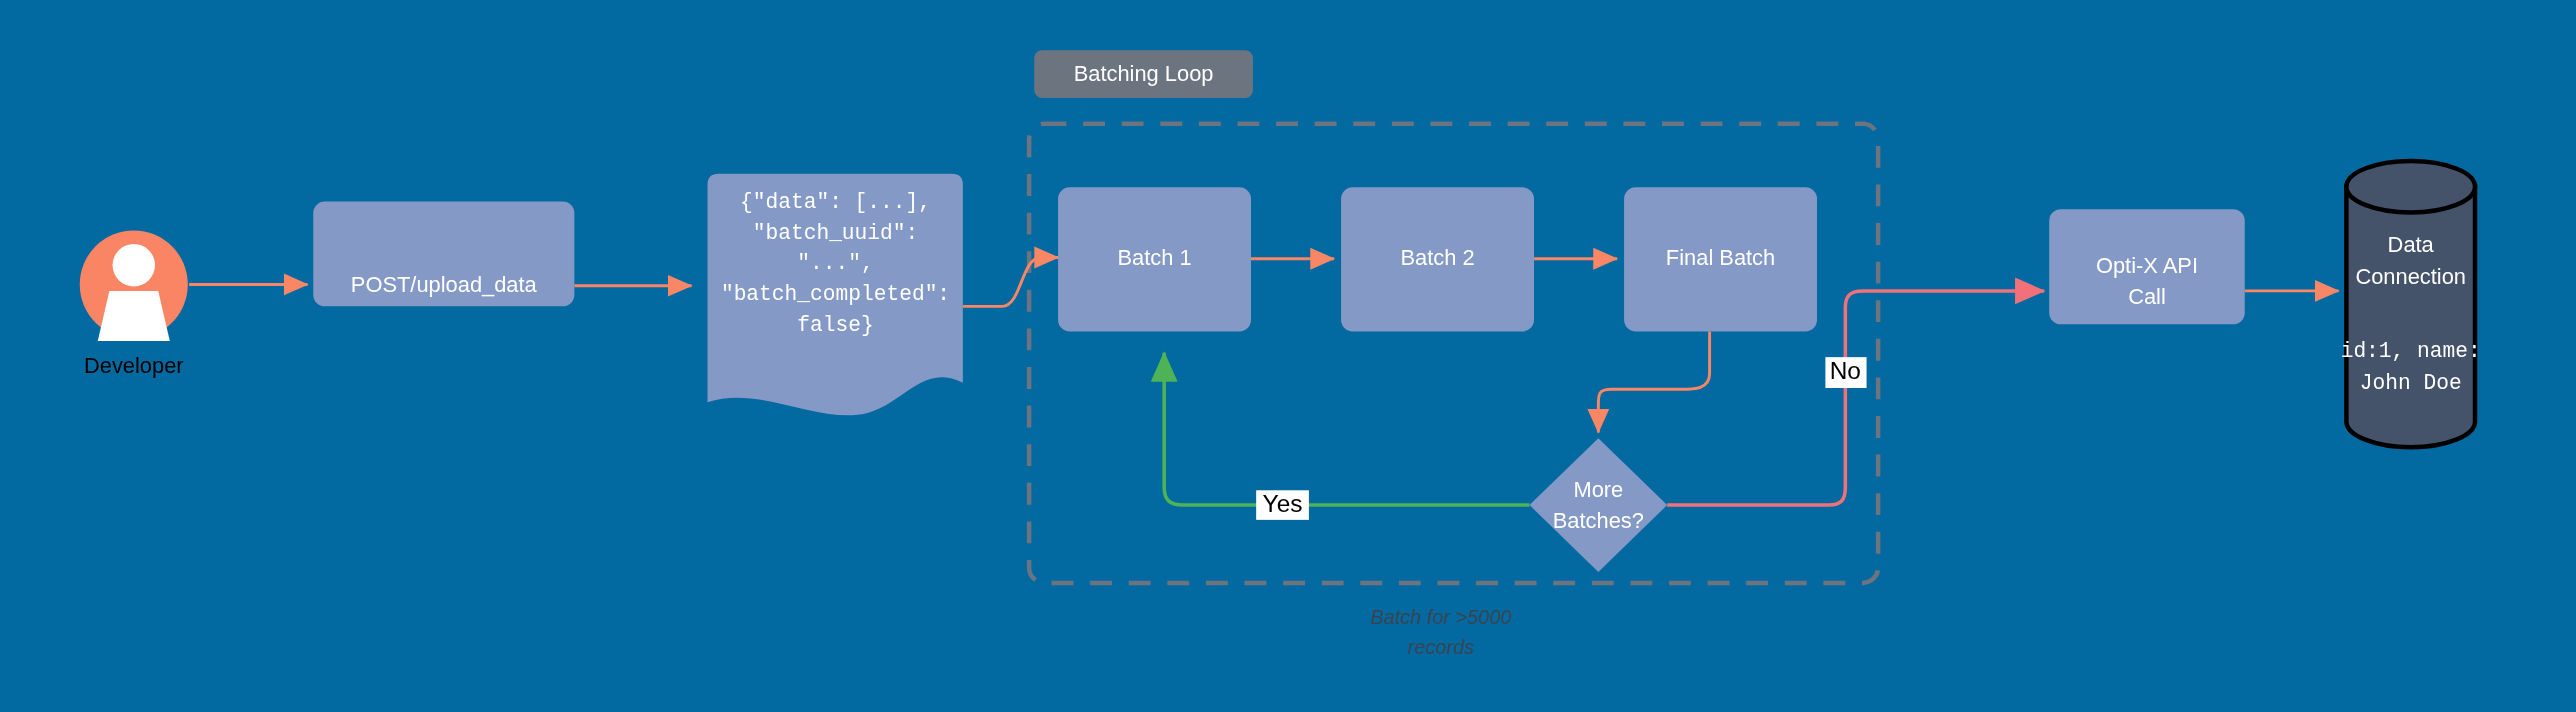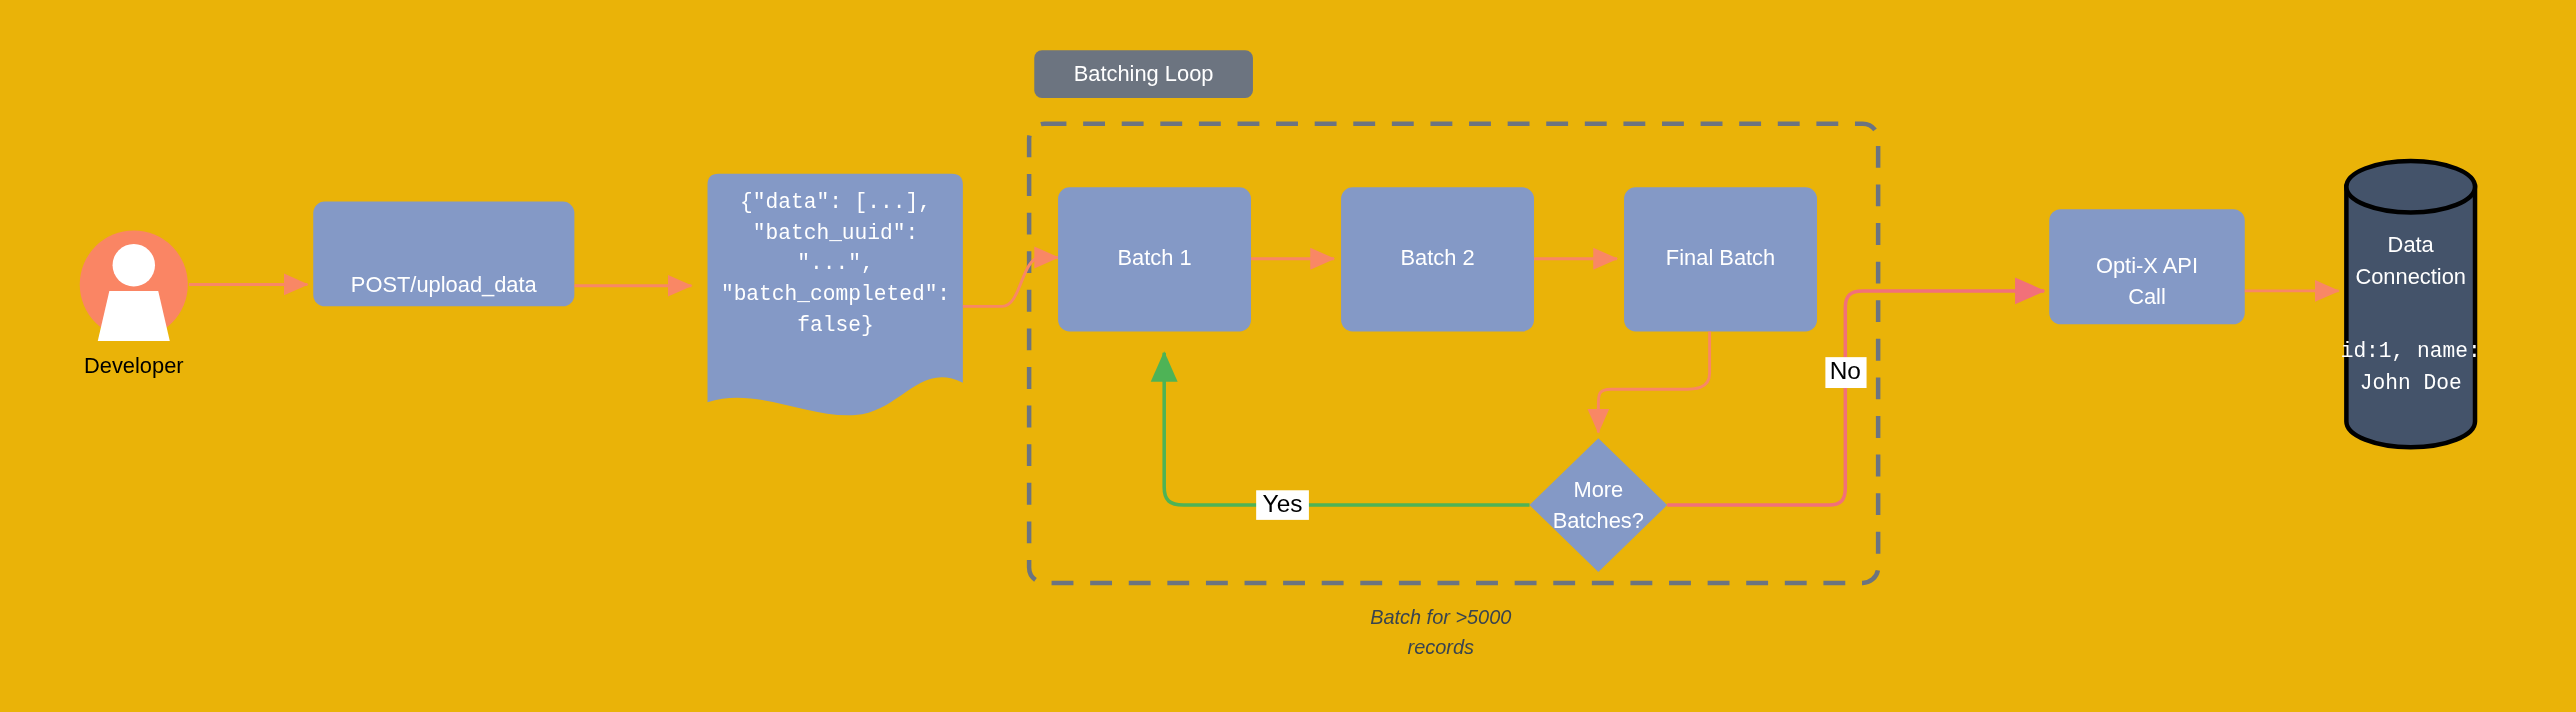--- a/index.html
+++ b/index.html
@@ -7,21 +7,21 @@
     padding: 0;
     background: #ffffff;
   }
   body {
     font-family: "Liberation Sans", sans-serif;
   }
   #canvas {
     position: relative;
     width: 2576px;
     height: 713px;
-    background: #eab308;
+    background: #0369a1;
     overflow: hidden;
   }
   #diagram-svg {
     position: absolute;
     left: 0;
     top: 0;
     width: 2576px;
     height: 713px;
   }
   .node-label {

